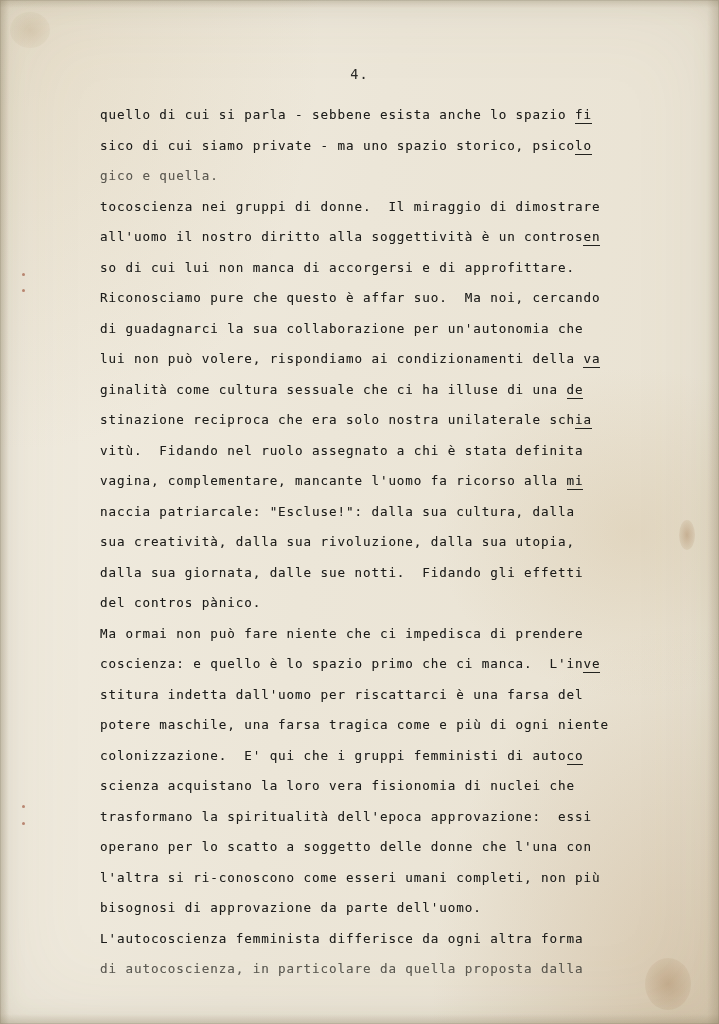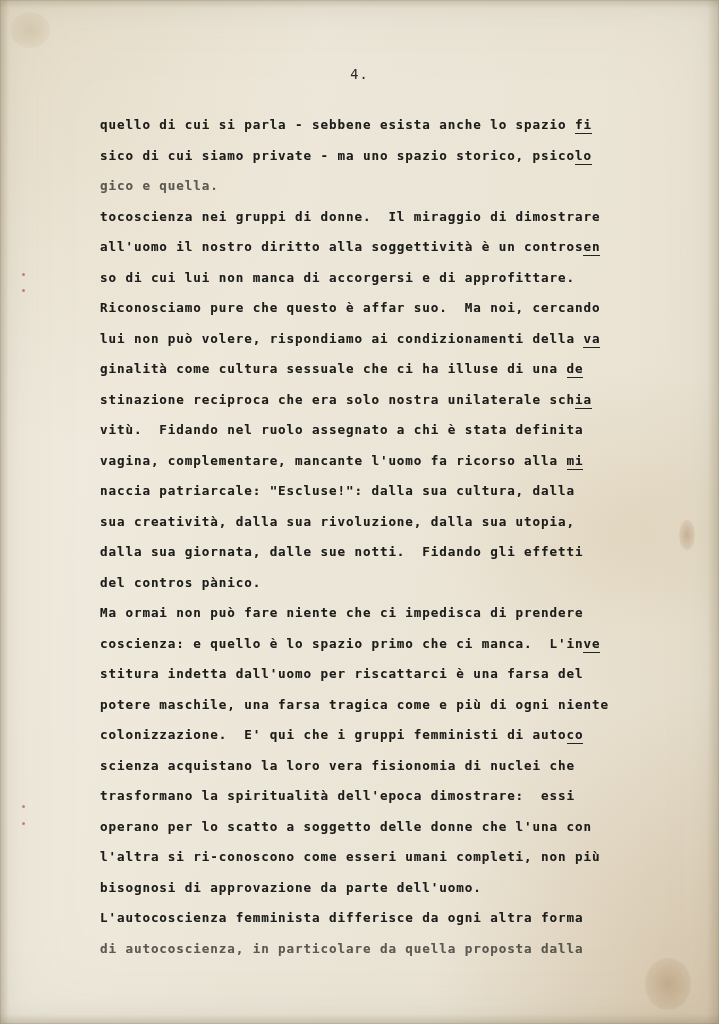--- a/index.html
+++ b/index.html
@@ -69,24 +69,23 @@
     left: 0; right: 0;
     text-align: center;
     font-size: 13.5px;
     letter-spacing: 1px;
     color: #2a2a28;
   }
 
   
   #body-text {
     position: absolute;
-    top: 110px;
+    top: 100px;
     left: 100px;
     width: 530px;
-    font-weight: bold;
   }
   .para {
     margin: 0;
   }
   .line {
     font-size: 12.6px;
     line-height: 30.5px;
     letter-spacing: 0.9px;
     color: #1d1d1b;
     white-space: pre;
@@ -154,39 +153,40 @@
       <div class="line"><span>quello di cui si parla - sebbene esista anche lo spazio <span class="u">fi</span></span></div>
       <div class="line"><span>sico di cui siamo private - ma uno spazio storico, psico<span class="u">lo</span></span></div>
       <div class="line faded"><span>gico e quella.</span></div>
     </div>
 
     <div class="para">
       <div class="line"><span>tocoscienza nei gruppi di donne.  Il miraggio di dimostrare</span></div>
       <div class="line"><span>all'uomo il nostro diritto alla soggettività è un contros<span class="u">en</span></span></div>
       <div class="line"><span>so di cui lui non manca di accorgersi e di approfittare.</span></div>
       <div class="line"><span>Riconosciamo pure che questo è affar suo.  Ma noi, cercando</span></div>
+      <div class="line"><span>di guadagnarci la sua collaborazione per un'autonomia che</span></div>
       <div class="line"><span>lui non può volere, rispondiamo ai condizionamenti della <span class="u">va</span></span></div>
       <div class="line"><span>ginalità come cultura sessuale che ci ha illuse di una <span class="u">de</span></span></div>
       <div class="line"><span>stinazione reciproca che era solo nostra unilaterale sch<span class="u">ia</span></span></div>
       <div class="line"><span>vitù.  Fidando nel ruolo assegnato a chi è stata definita</span></div>
       <div class="line"><span>vagina, complementare, mancante l'uomo fa ricorso alla <span class="u">mi</span></span></div>
       <div class="line"><span>naccia patriarcale: "Escluse!": dalla sua cultura, dalla</span></div>
       <div class="line"><span>sua creatività, dalla sua rivoluzione, dalla sua utopia,</span></div>
       <div class="line"><span>dalla sua giornata, dalle sue notti.  Fidando gli effetti</span></div>
       <div class="line"><span>del contros pànico.</span></div>
     </div>
 
     <div class="para">
       <div class="line"><span>Ma ormai non può fare niente che ci impedisca di prendere</span></div>
       <div class="line"><span>coscienza: e quello è lo spazio primo che ci manca.  L'in<span class="u">ve</span></span></div>
       <div class="line"><span>stitura indetta dall'uomo per riscattarci è una farsa del</span></div>
       <div class="line"><span>potere maschile, una farsa tragica come e più di ogni niente</span></div>
       <div class="line"><span>colonizzazione.  E' qui che i gruppi femministi di auto<span class="u">co</span></span></div>
       <div class="line"><span>scienza acquistano la loro vera fisionomia di nuclei che</span></div>
-      <div class="line"><span>trasformano la spiritualità dell'epoca dimostrare:  essi</span></div>
+      <div class="line"><span>trasformano la spiritualità dell'epoca approvazione:  essi</span></div>
       <div class="line"><span>operano per lo scatto a soggetto delle donne che l'una con</span></div>
       <div class="line"><span>l'altra si ri-conoscono come esseri umani completi, non più</span></div>
       <div class="line"><span>bisognosi di approvazione da parte dell'uomo.</span></div>
     </div>
 
     <div class="para">
       <div class="line"><span>L'autocoscienza femminista differisce da ogni altra forma</span></div>
       <div class="line faded"><span>di autocoscienza, in particolare da quella proposta dalla</span></div>
 
     </div>

